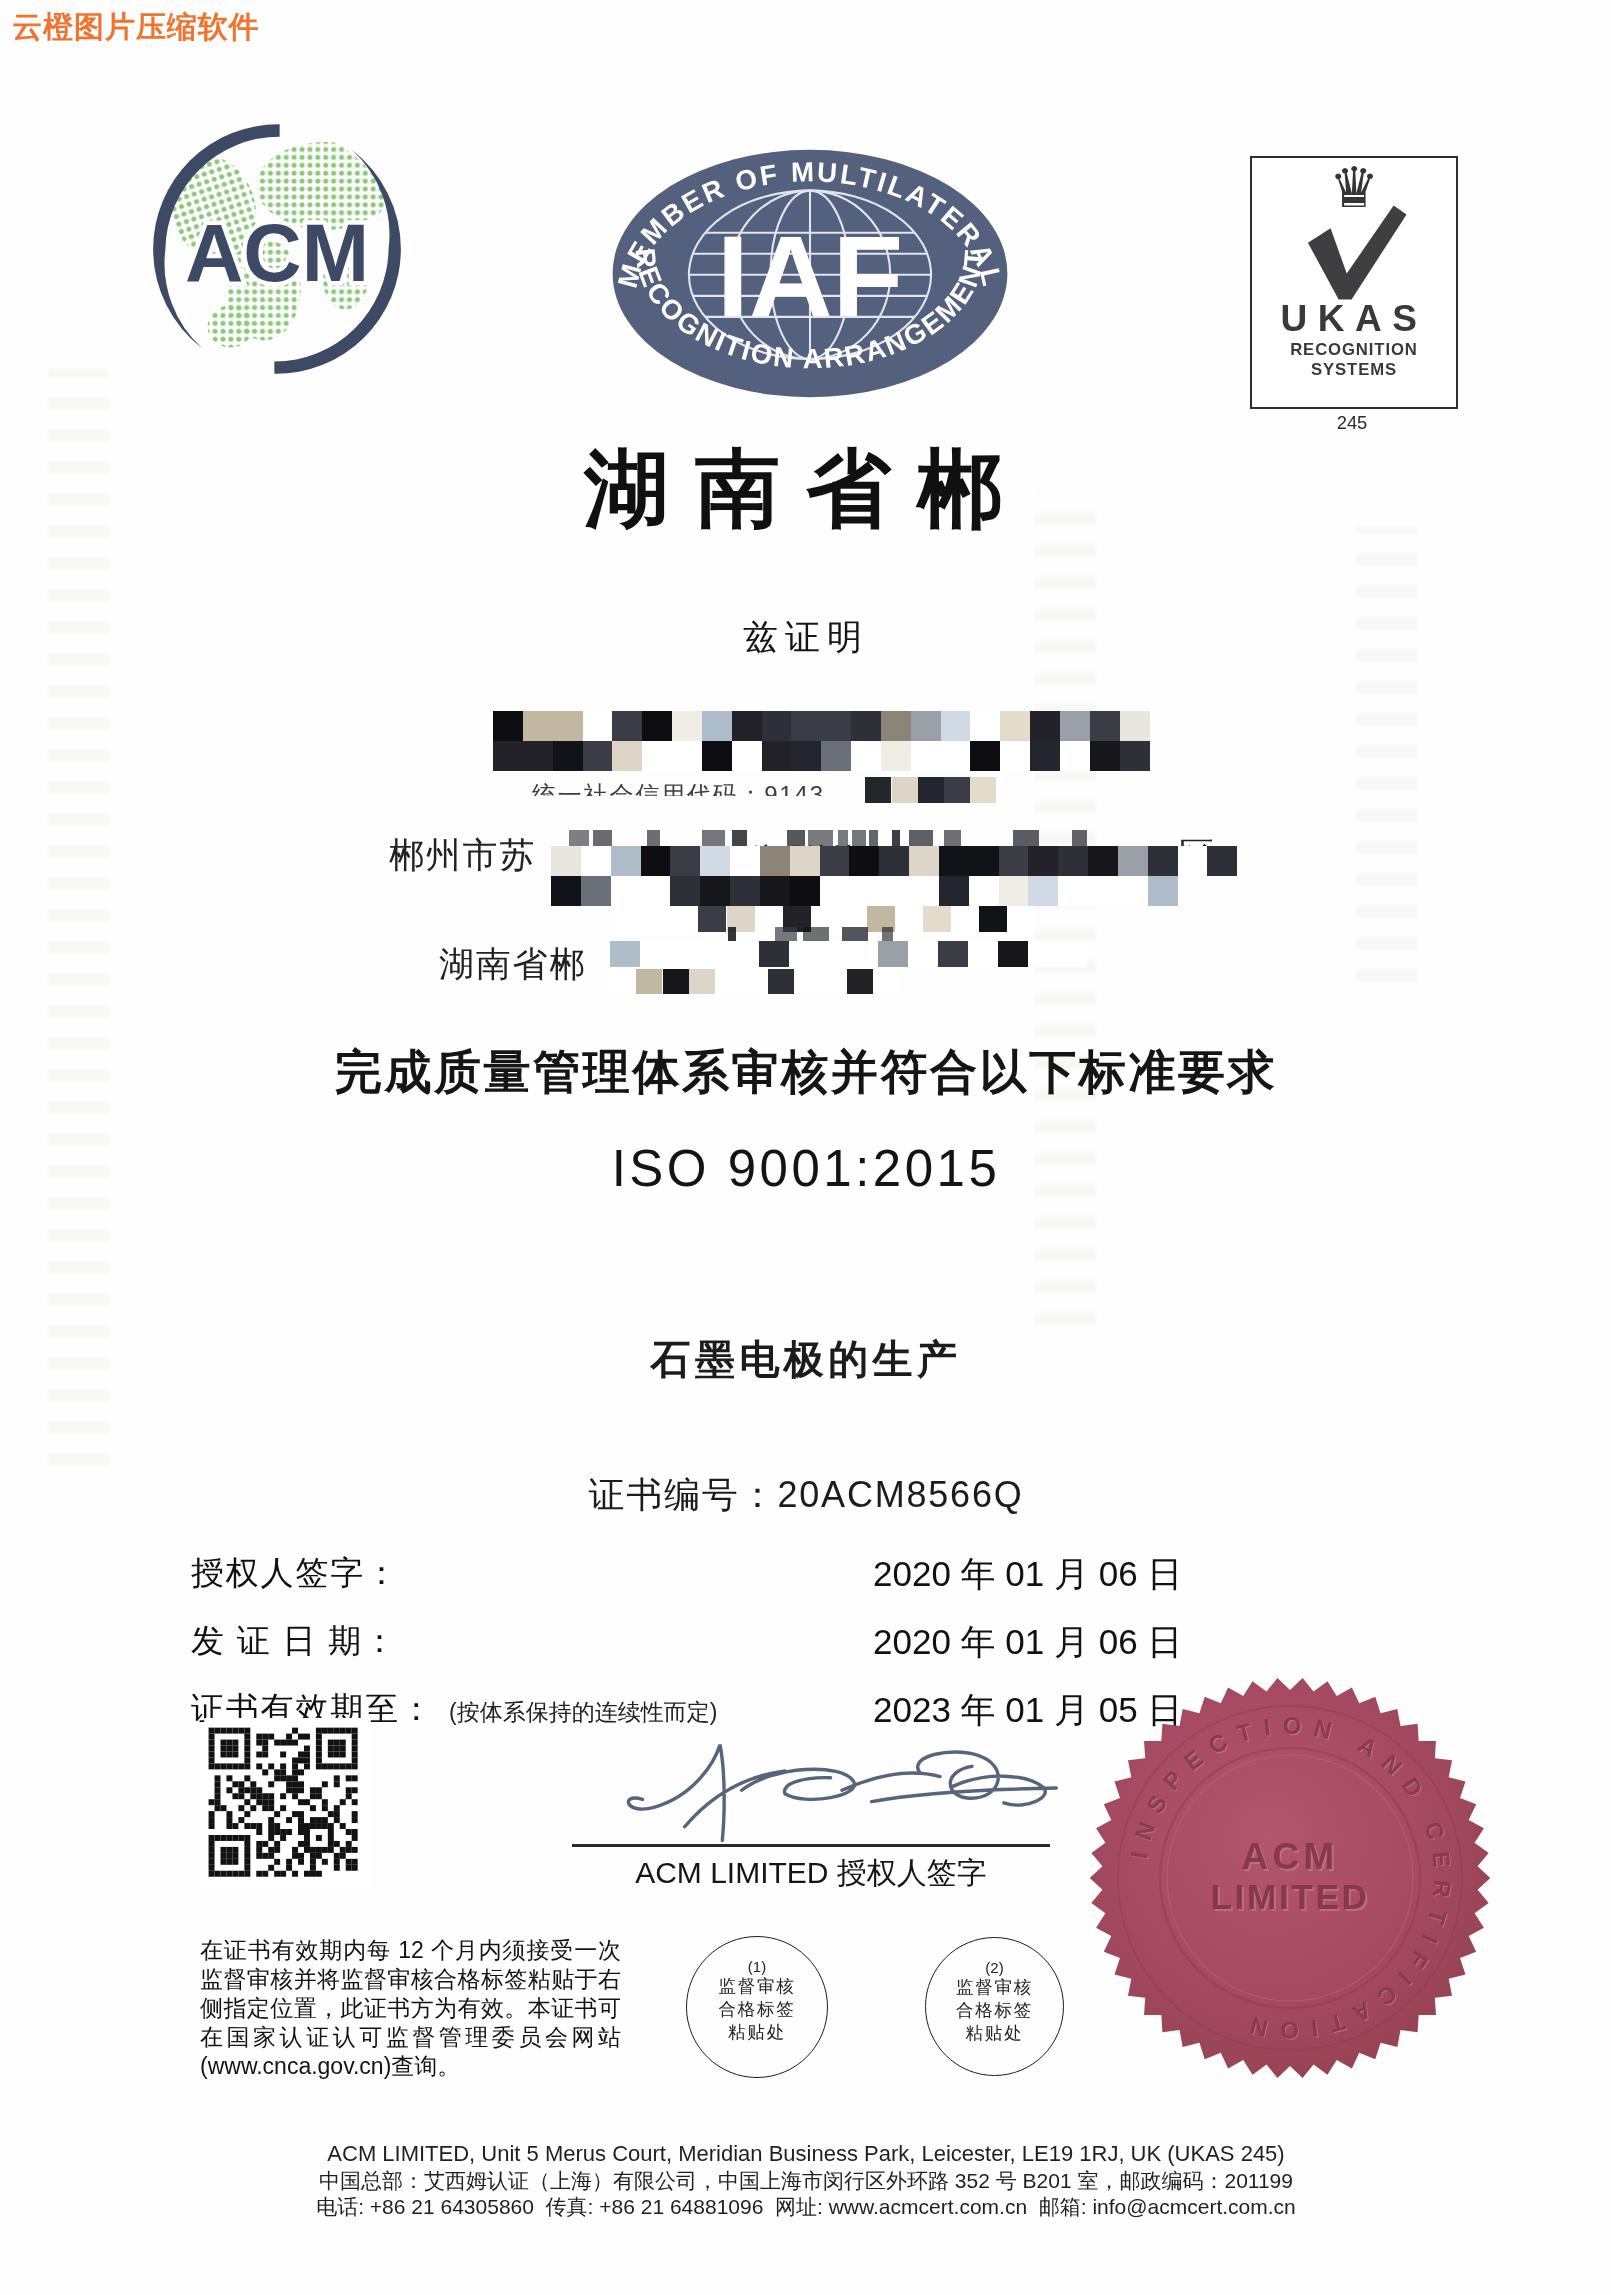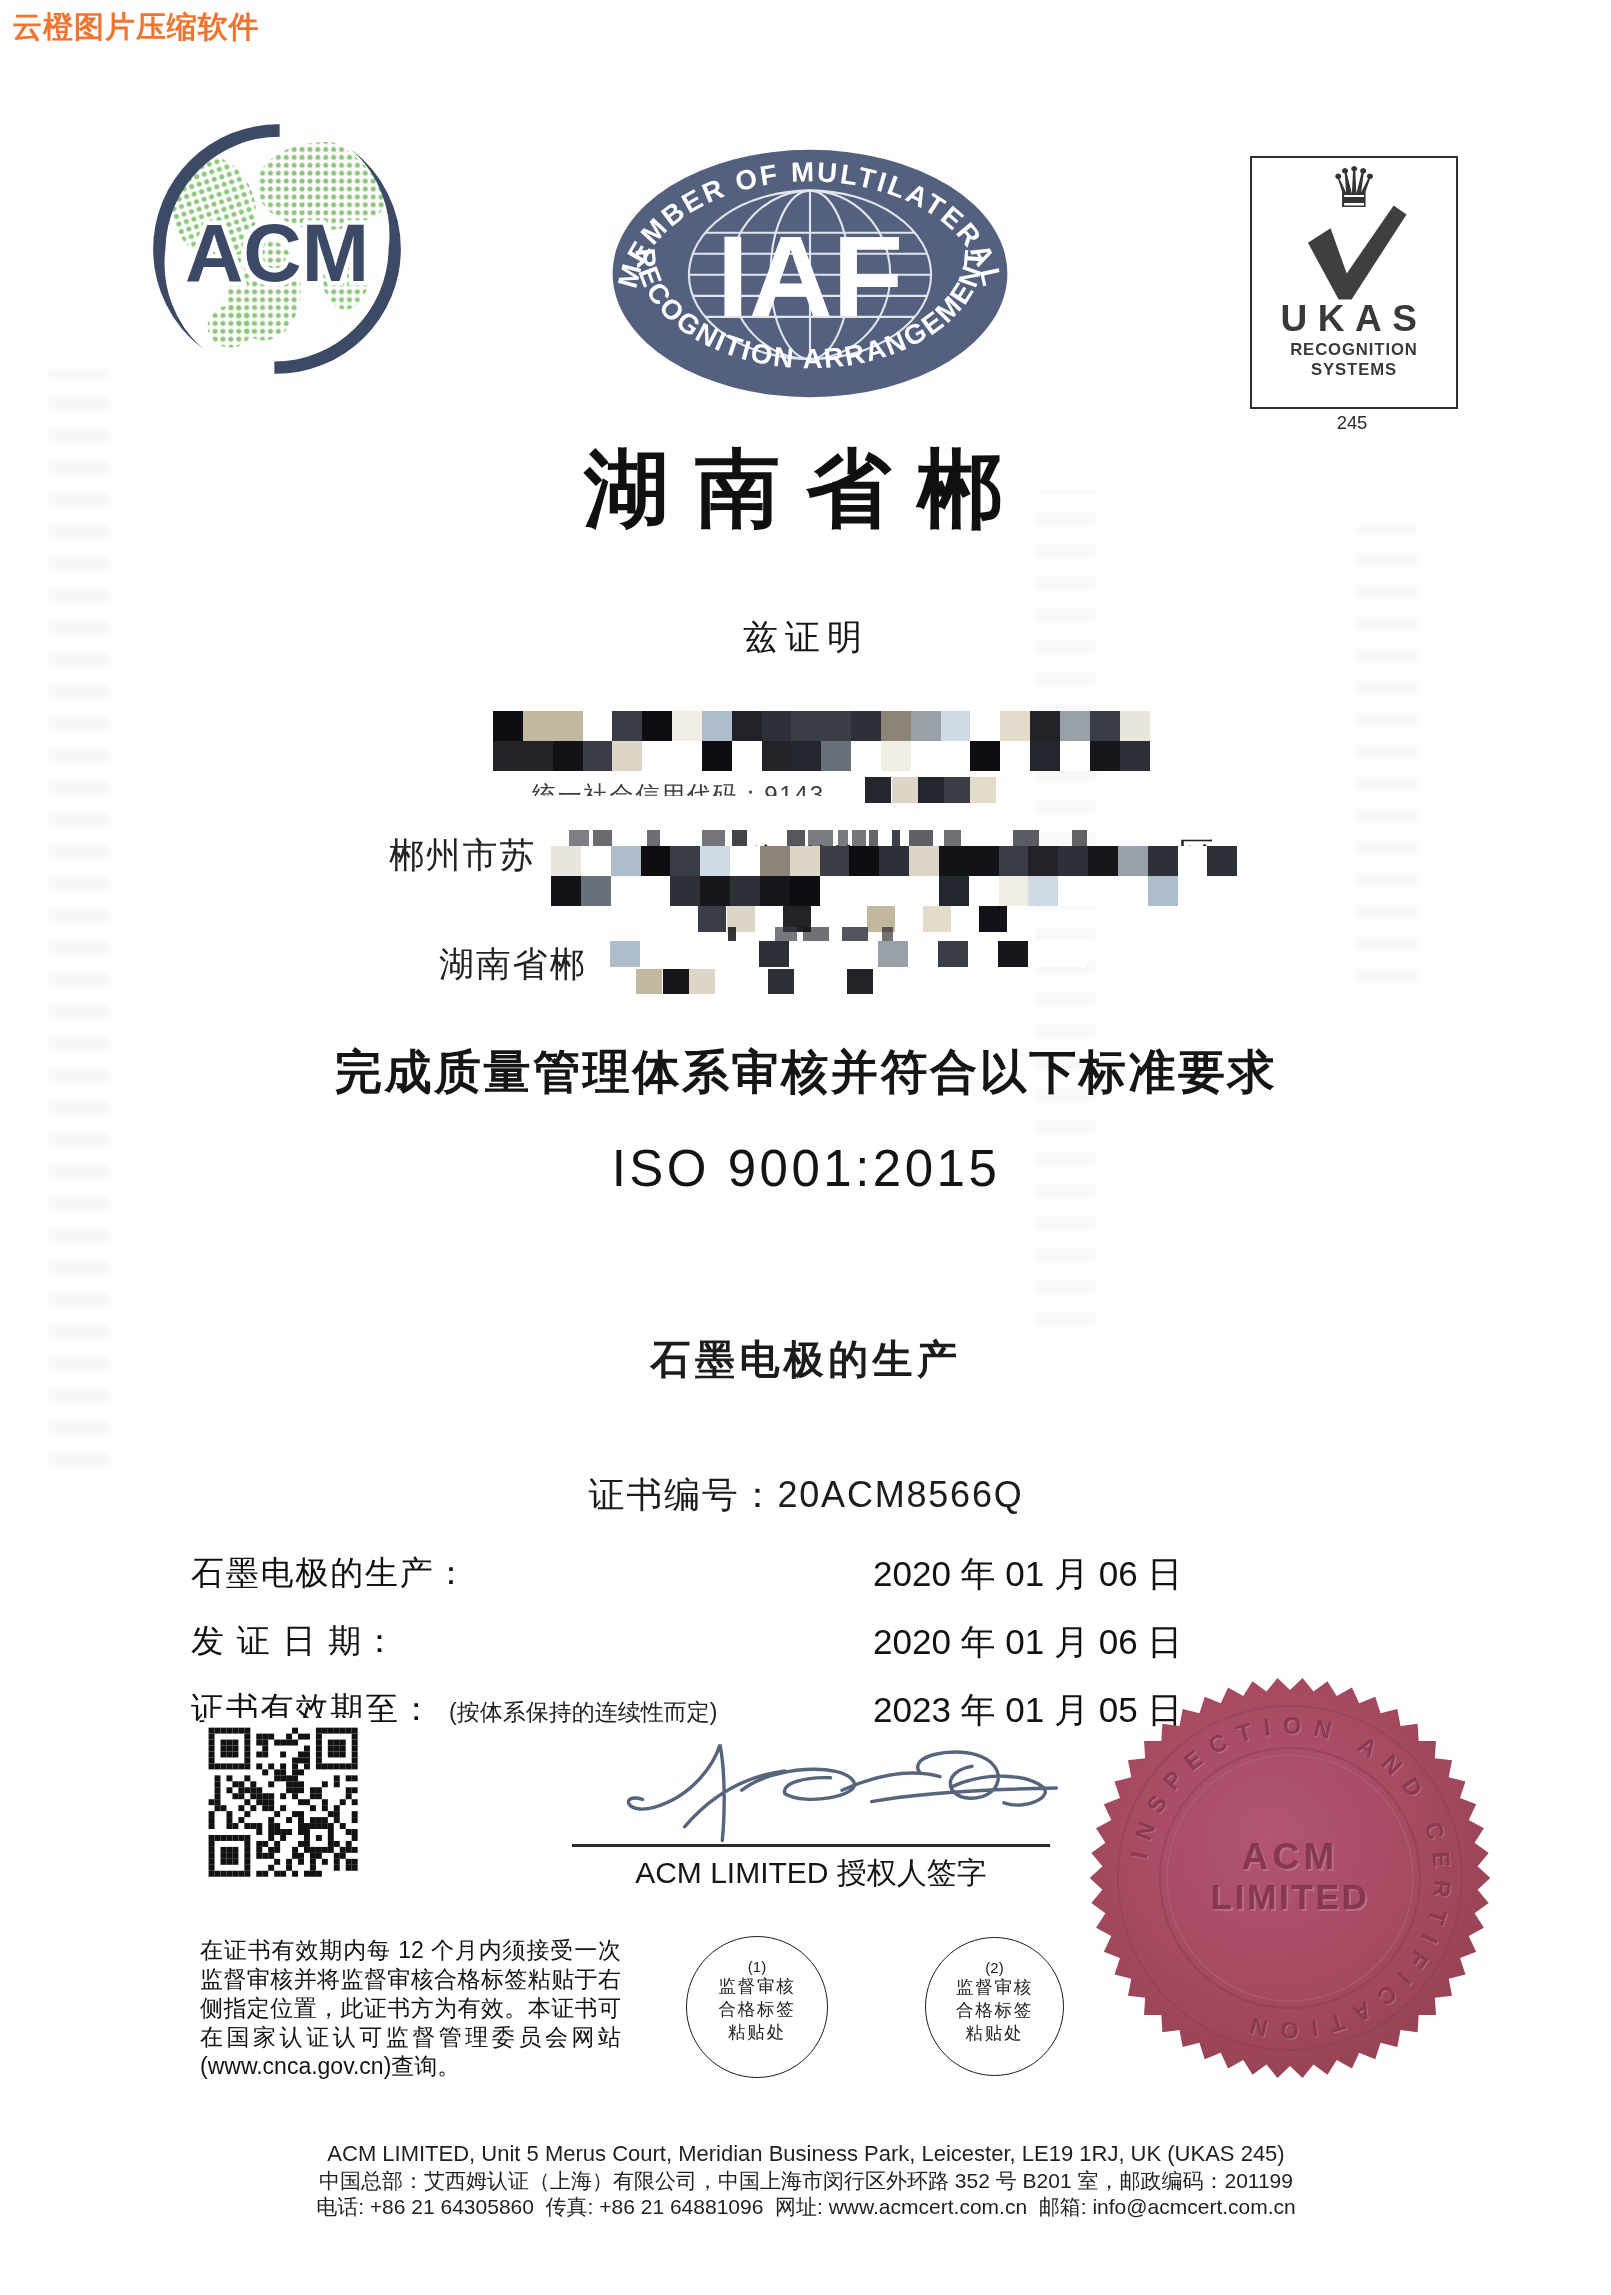--- a/index.html
+++ b/index.html
@@ -292,21 +292,21 @@
       <span style="position: absolute; left: 803px; top: 927px; width: 26px; height: 14px; background: rgb(17, 19, 24); opacity: 0.607651;"></span>
       <span style="position: absolute; left: 842px; top: 927px; width: 26px; height: 14px; background: rgb(58, 61, 70); opacity: 0.877785;"></span>
       <span style="position: absolute; left: 882px; top: 927px; width: 11.2px; height: 14px; background: rgb(14, 14, 18); opacity: 0.582157;"></span>
     </div>
 
   <div class="abs center statement">完成质量管理体系审核并符合以下标准要求</div>
   <div class="abs center standard">ISO 9001:2015</div>
   <div class="abs center scope">石墨电极的生产</div>
   <div class="abs center certno"><span>证书编号：</span><span>20ACM8566Q</span></div>
 
-  <div class="abs date-label" style="top:1551px;">石墨电极的生产：</div>
+  <div class="abs date-label" style="top:1551px;">授权人签字：</div>
   <div class="abs date-value" style="top:1551px;">2020 年 01 月 06 日</div>
   <div class="abs date-label" style="top:1619px;">发 证 日 期：</div>
   <div class="abs date-value" style="top:1619px;">2020 年 01 月 06 日</div>
   <div class="abs date-label" style="top:1687px;">证书有效期至：</div>
   <div class="abs date-note" style="top:1697px;">(按体系保持的连续性而定)</div>
   <div class="abs date-value" style="top:1687px;">2023 年 01 月 05 日</div>
 
   <svg class="abs" id="qr" style="left:204px;top:1718px;" width="167" height="171" viewBox="0 0 190 195">
       <rect width="190" height="195" fill="#ffffff"></rect>
       <rect x="5" y="11" width="6.8" height="6.8" fill="#121212"></rect>

